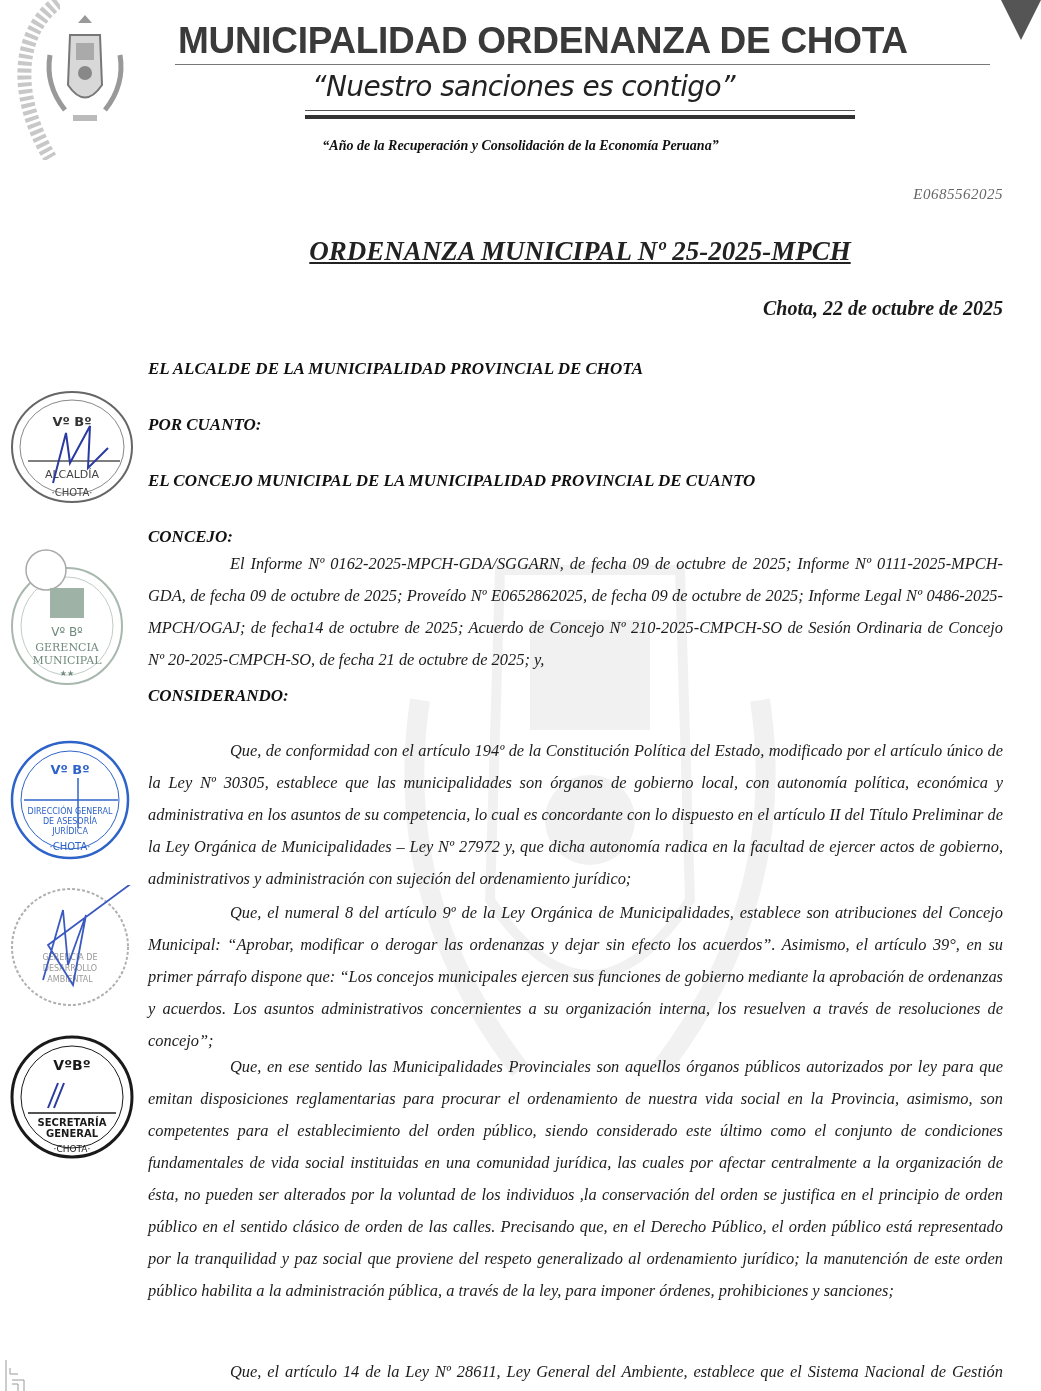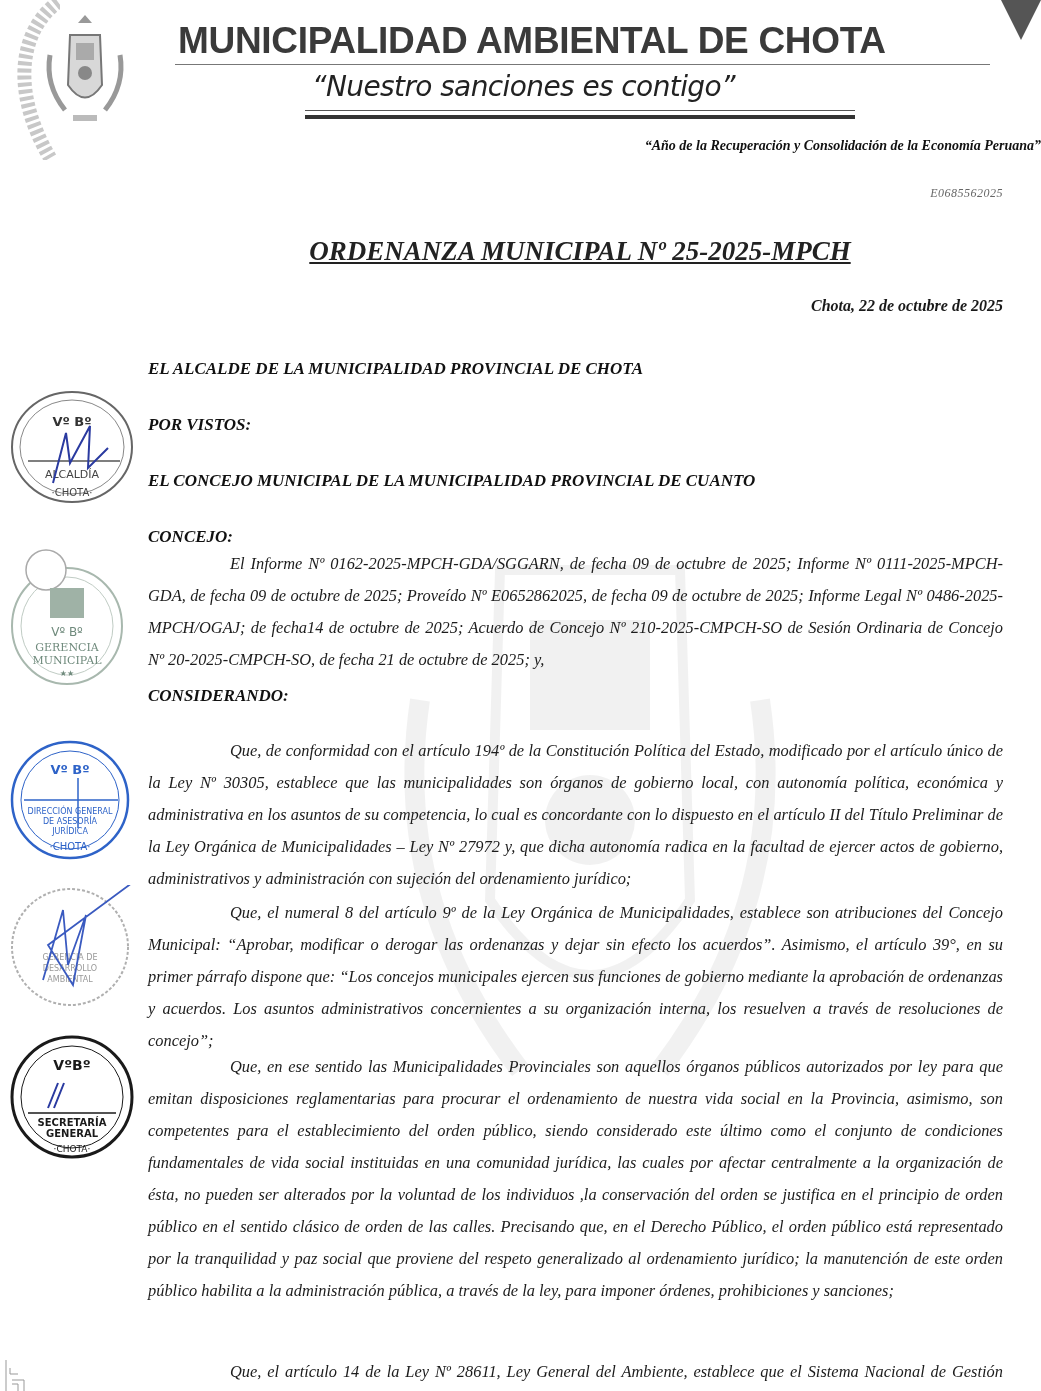--- a/index.html
+++ b/index.html
@@ -13,28 +13,28 @@
   .muni-title { left: 178px; top: 20px; font-family: "Liberation Sans", sans-serif;
                 font-weight: bold; font-size: 37px; color: #3a3a3a; letter-spacing: -0.3px; white-space: nowrap; }
   .muni-rule { left: 175px; top: 64px; width: 815px; height: 1px; background: #777; }
   .motto { left: 312px; top: 70px; font-family: "DejaVu Sans", sans-serif; font-style: italic;
            font-size: 28px; color: #222; white-space: nowrap; letter-spacing: -0.6px; }
   .motto-rule1 { left: 305px; top: 110px; width: 550px; height: 1px; background: #555; }
   .motto-rule2 { left: 305px; top: 115px; width: 550px; height: 4px; background: #333; }
   .corner-tri { right: 0; top: 0; width: 0; height: 0;
                 border-left: 20px solid transparent; border-right: 20px solid transparent;
                 border-top: 40px solid #555; }
-  .year-motto { left: 0; width: 1041px; top: 138px; text-align: right; font-style: italic; font-weight: bold;
+  .year-motto { left: 0; width: 1041px; top: 138px; text-align: center; font-style: italic; font-weight: bold;
                 font-size: 14px; font-family: "Liberation Serif", serif; color: #111; }
 
-  .exp-code { right: 38px; top: 186px; font-style: italic; font-size: 12px; color: #666;
+  .exp-code { right: 38px; top: 186px; font-style: italic; font-size: 15px; color: #666;
               font-family: "Liberation Serif", serif; letter-spacing: 0.5px; }
   .doc-title { left: 0; width: 1160px; top: 236px; text-align: center; font-style: italic; font-weight: bold;
                font-size: 27px; text-decoration: underline; font-family: "Liberation Serif", serif; color: #222; }
-  .doc-date { right: 38px; top: 297px; font-style: italic; font-weight: bold; font-size: 16px;
+  .doc-date { right: 38px; top: 297px; font-style: italic; font-weight: bold; font-size: 20px;
               font-family: "Liberation Serif", serif; }
 
   .heading { left: 148px; font-style: italic; font-weight: bold; font-size: 17px;
              font-family: "Liberation Serif", serif; color: #111; white-space: nowrap; margin-top: 16px; }
 
   .para { left: 148px; width: 855px; font-style: italic; font-size: 16.4px; line-height: 32px;
           text-align: justify; text-indent: 82px; font-family: "Liberation Serif", serif; color: #1c1c1c; }
 
   
   .stamp { left: 8px; border-radius: 50%; }
@@ -56,21 +56,21 @@
   <svg width="90" height="110" viewBox="0 0 90 110">
     <path d="M30 20 L60 20 L62 70 Q45 95 28 70 Z" fill="#d8d8d8" stroke="#777" stroke-width="2"></path>
     <path d="M36 28 L54 28 L54 45 L36 45 Z" fill="#aaa"></path>
     <circle cx="45" cy="58" r="7" fill="#888"></circle>
     <path d="M38 8 L45 0 L52 8 Z" fill="#999"></path>
     <path d="M10 40 Q5 70 25 95" fill="none" stroke="#999" stroke-width="5"></path>
     <path d="M80 40 Q85 70 65 95" fill="none" stroke="#999" stroke-width="5"></path>
     <rect x="33" y="100" width="24" height="6" fill="#bbb"></rect>
   </svg>
 </div>
-<div class="abs muni-title">MUNICIPALIDAD AMBIENTAL DE CHOTA</div>
+<div class="abs muni-title">MUNICIPALIDAD ORDENANZA DE CHOTA</div>
 <div class="abs muni-rule"></div>
 <div class="abs motto">“Nuestro sanciones es contigo”</div>
 <div class="abs motto-rule1"></div>
 <div class="abs motto-rule2"></div>
 <div class="abs corner-tri"></div>
 <div class="abs year-motto">“Año de la Recuperación y Consolidación de la Economía Peruana”</div>
 
 <div class="abs watermark">
   <svg width="420" height="750" viewBox="0 0 420 750">
     <path d="M120 120 L300 120 L310 450 Q210 600 110 450 Z" fill="none" stroke="#000" stroke-width="10"></path>
@@ -79,21 +79,21 @@
     <path d="M40 250 Q10 450 140 620" fill="none" stroke="#000" stroke-width="20"></path>
     <path d="M380 250 Q410 450 280 620" fill="none" stroke="#000" stroke-width="20"></path>
   </svg>
 </div>
 
 <div class="abs exp-code">E0685562025</div>
 <div class="abs doc-title">ORDENANZA MUNICIPAL Nº 25-2025-MPCH</div>
 <div class="abs doc-date">Chota, 22 de octubre de 2025</div>
 
 <div class="abs heading" style="top:343px">EL ALCALDE DE LA MUNICIPALIDAD PROVINCIAL DE CHOTA</div>
-<div class="abs heading" style="top:399px">POR VISTOS:</div>
+<div class="abs heading" style="top:399px">POR CUANTO:</div>
 <div class="abs heading" style="top:455px">EL CONCEJO MUNICIPAL DE LA MUNICIPALIDAD PROVINCIAL DE CUANTO</div>
 <div class="abs heading" style="top:511px">CONCEJO:</div>
 
 <div class="abs para" style="top:548px">El Informe Nº 0162-2025-MPCH-GDA/SGGARN, de fecha 09 de octubre de 2025; Informe Nº 0111-2025-MPCH-GDA, de fecha 09 de octubre de 2025; Proveído Nº E0652862025, de fecha 09 de octubre de 2025; Informe Legal Nº 0486-2025-MPCH/OGAJ; de fecha14 de octubre de 2025; Acuerdo de Concejo Nº 210-2025-CMPCH-SO de Sesión Ordinaria de Concejo Nº 20-2025-CMPCH-SO, de fecha 21 de octubre de 2025; y,</div>
 
 <div class="abs heading" style="top:670px">CONSIDERANDO:</div>
 
 <div class="abs para" style="top:735px">Que, de conformidad con el artículo 194º de la Constitución Política del Estado, modificado por el artículo único de la Ley Nº 30305, establece que las municipalidades son órganos de gobierno local, con autonomía política, económica y administrativa en los asuntos de su competencia, lo cual es concordante con lo dispuesto en el artículo II del Título Preliminar de la Ley Orgánica de Municipalidades – Ley Nº 27972 y, que dicha autonomía radica en la facultad de ejercer actos de gobierno, administrativos y administración con sujeción del ordenamiento jurídico;</div>
 <div class="abs para" style="top:897px">Que, el numeral 8 del artículo 9º de la Ley Orgánica de Municipalidades, establece son atribuciones del Concejo Municipal: “Aprobar, modificar o derogar las ordenanzas y dejar sin efecto los acuerdos”. Asimismo, el artículo 39°, en su primer párrafo dispone que: “Los concejos municipales ejercen sus funciones de gobierno mediante la aprobación de ordenanzas y acuerdos. Los asuntos administrativos concernientes a su organización interna, los resuelven a través de resoluciones de concejo”;</div>
 <div class="abs para" style="top:1051px">Que, en ese sentido las Municipalidades Provinciales son aquellos órganos públicos autorizados por ley para que emitan disposiciones reglamentarias para procurar el ordenamiento de nuestra vida social en la Provincia, asimismo, son competentes para el establecimiento del orden público, siendo considerado este último como el conjunto de condiciones fundamentales de vida social instituidas en una comunidad jurídica, las cuales por afectar centralmente a la organización de ésta, no pueden ser alterados por la voluntad de los individuos ,la conservación del orden se justifica en el principio de orden público en el sentido clásico de orden de las calles. Precisando que, en el Derecho Público, el orden público está representado por la tranquilidad y paz social que proviene del respeto generalizado al ordenamiento jurídico; la manutención de este orden público habilita a la administración pública, a través de la ley, para imponer órdenes, prohibiciones y sanciones;</div>

